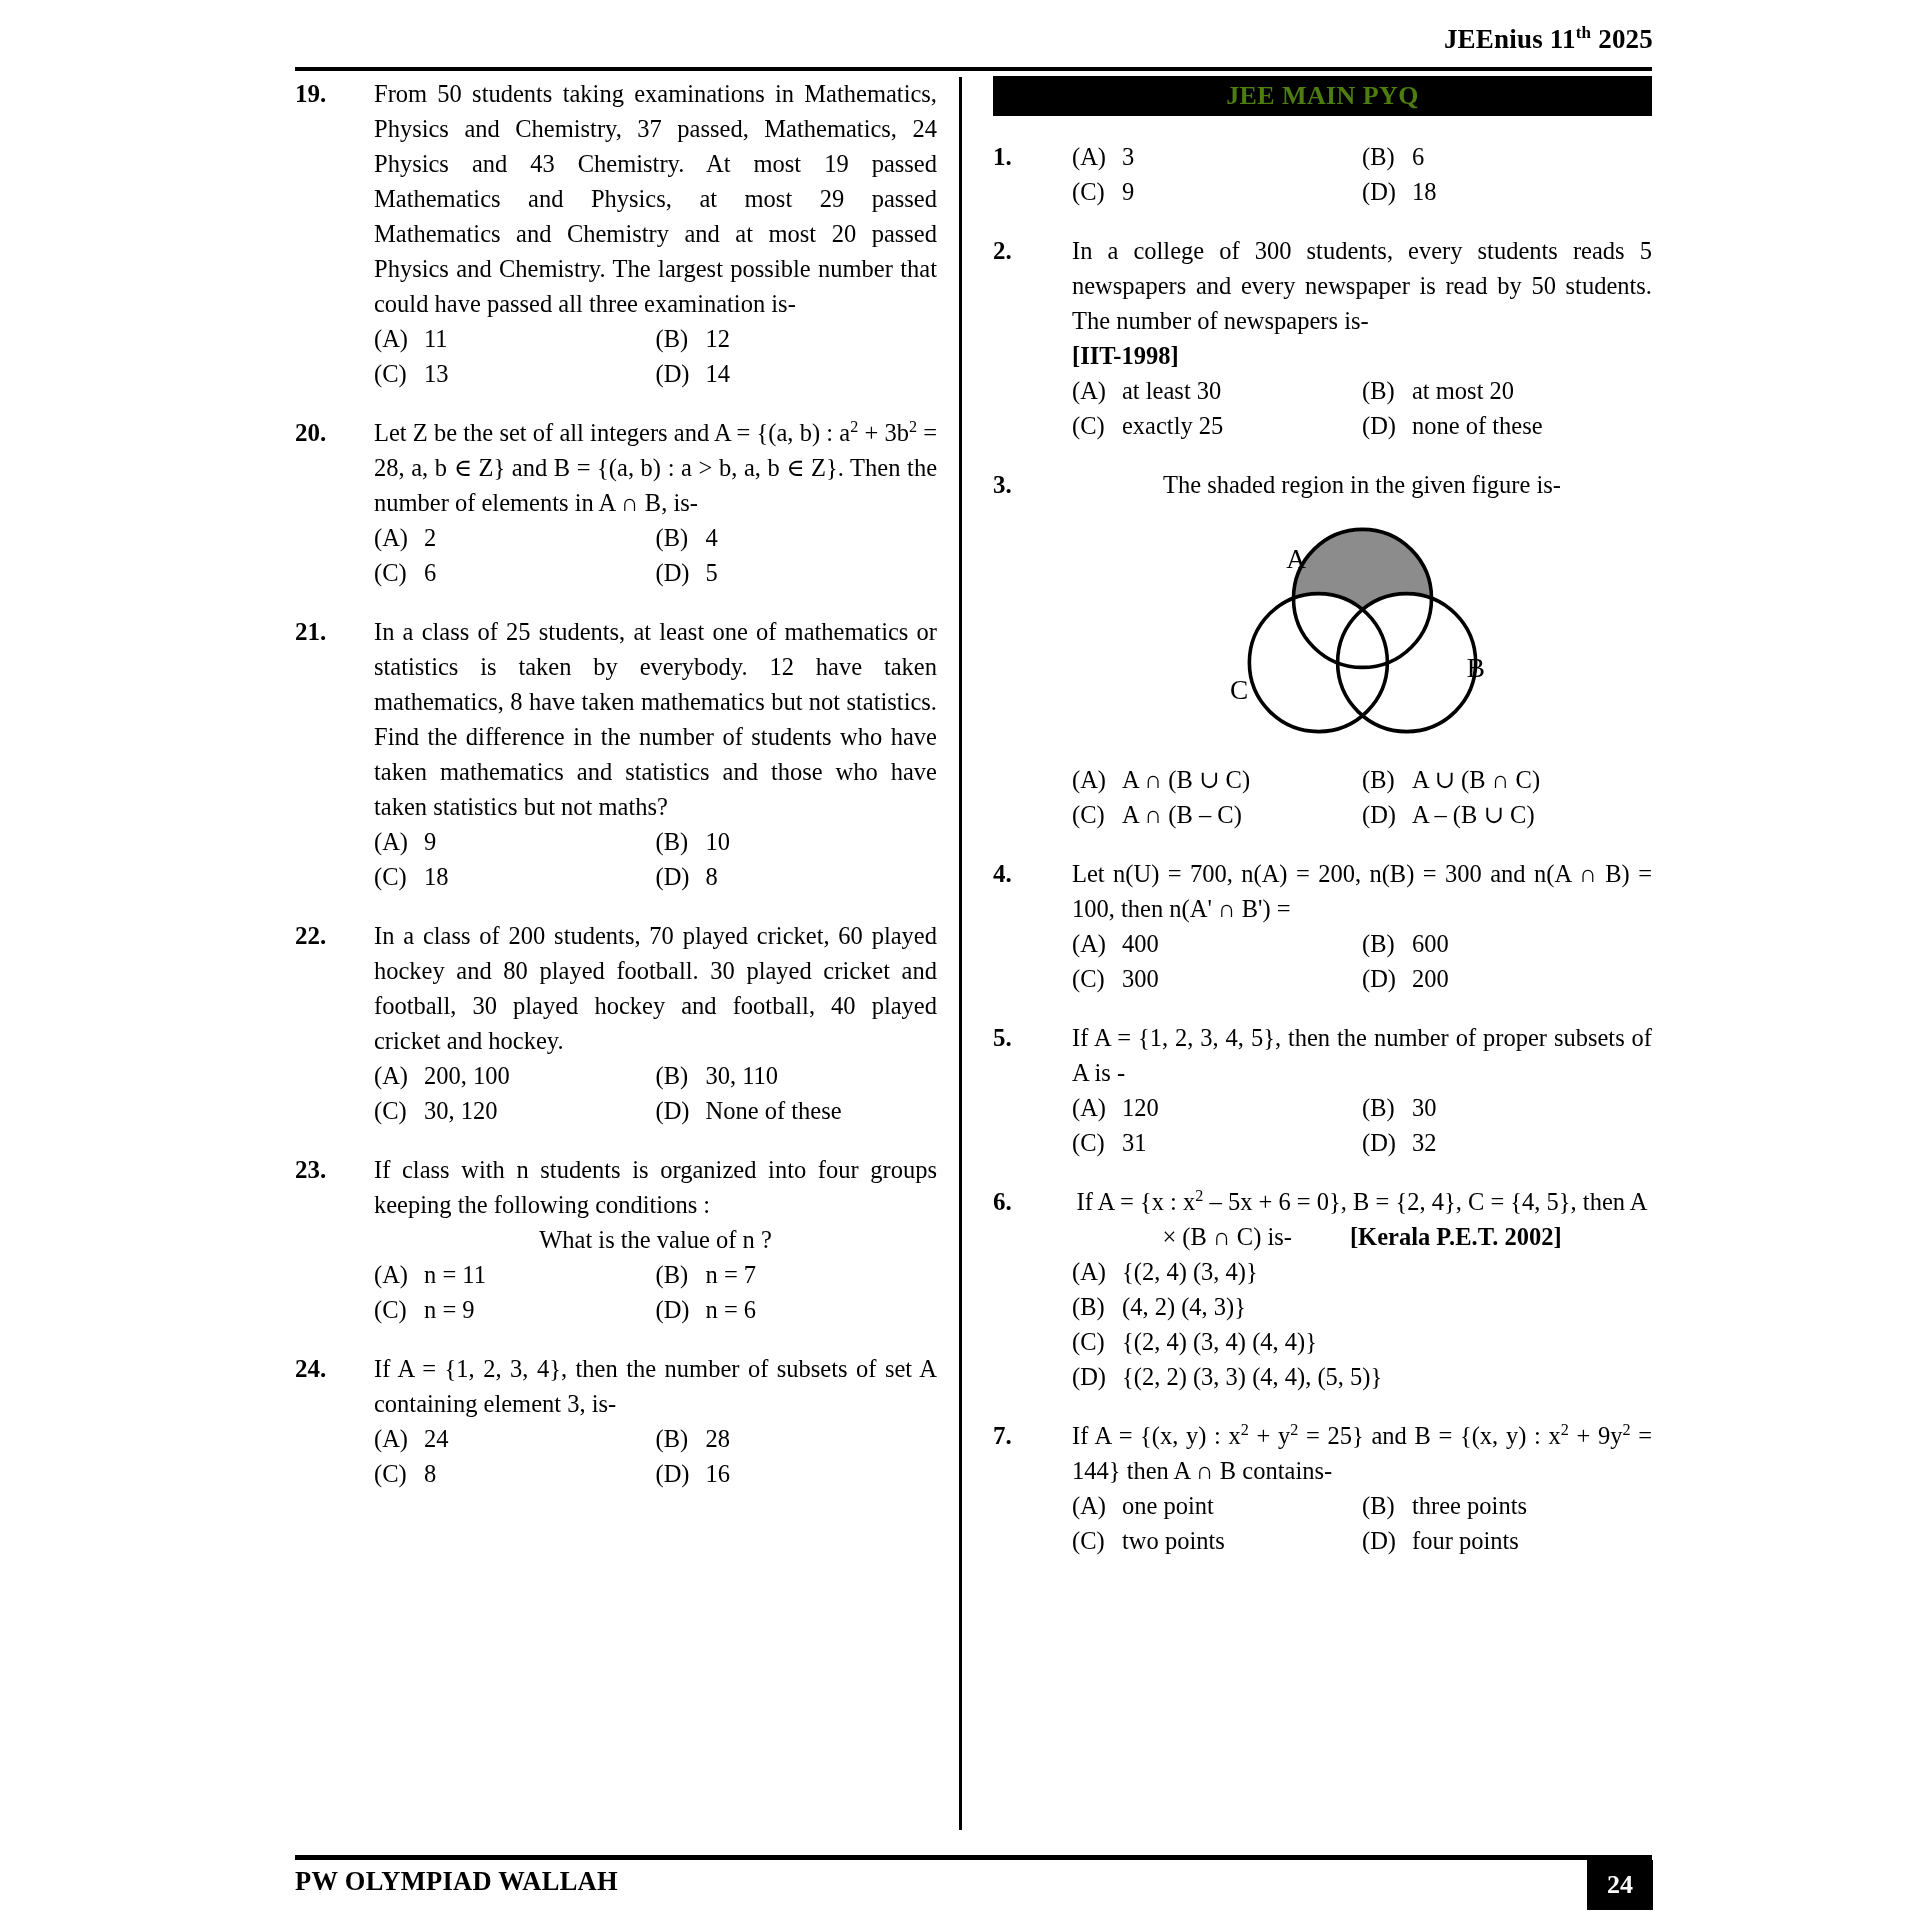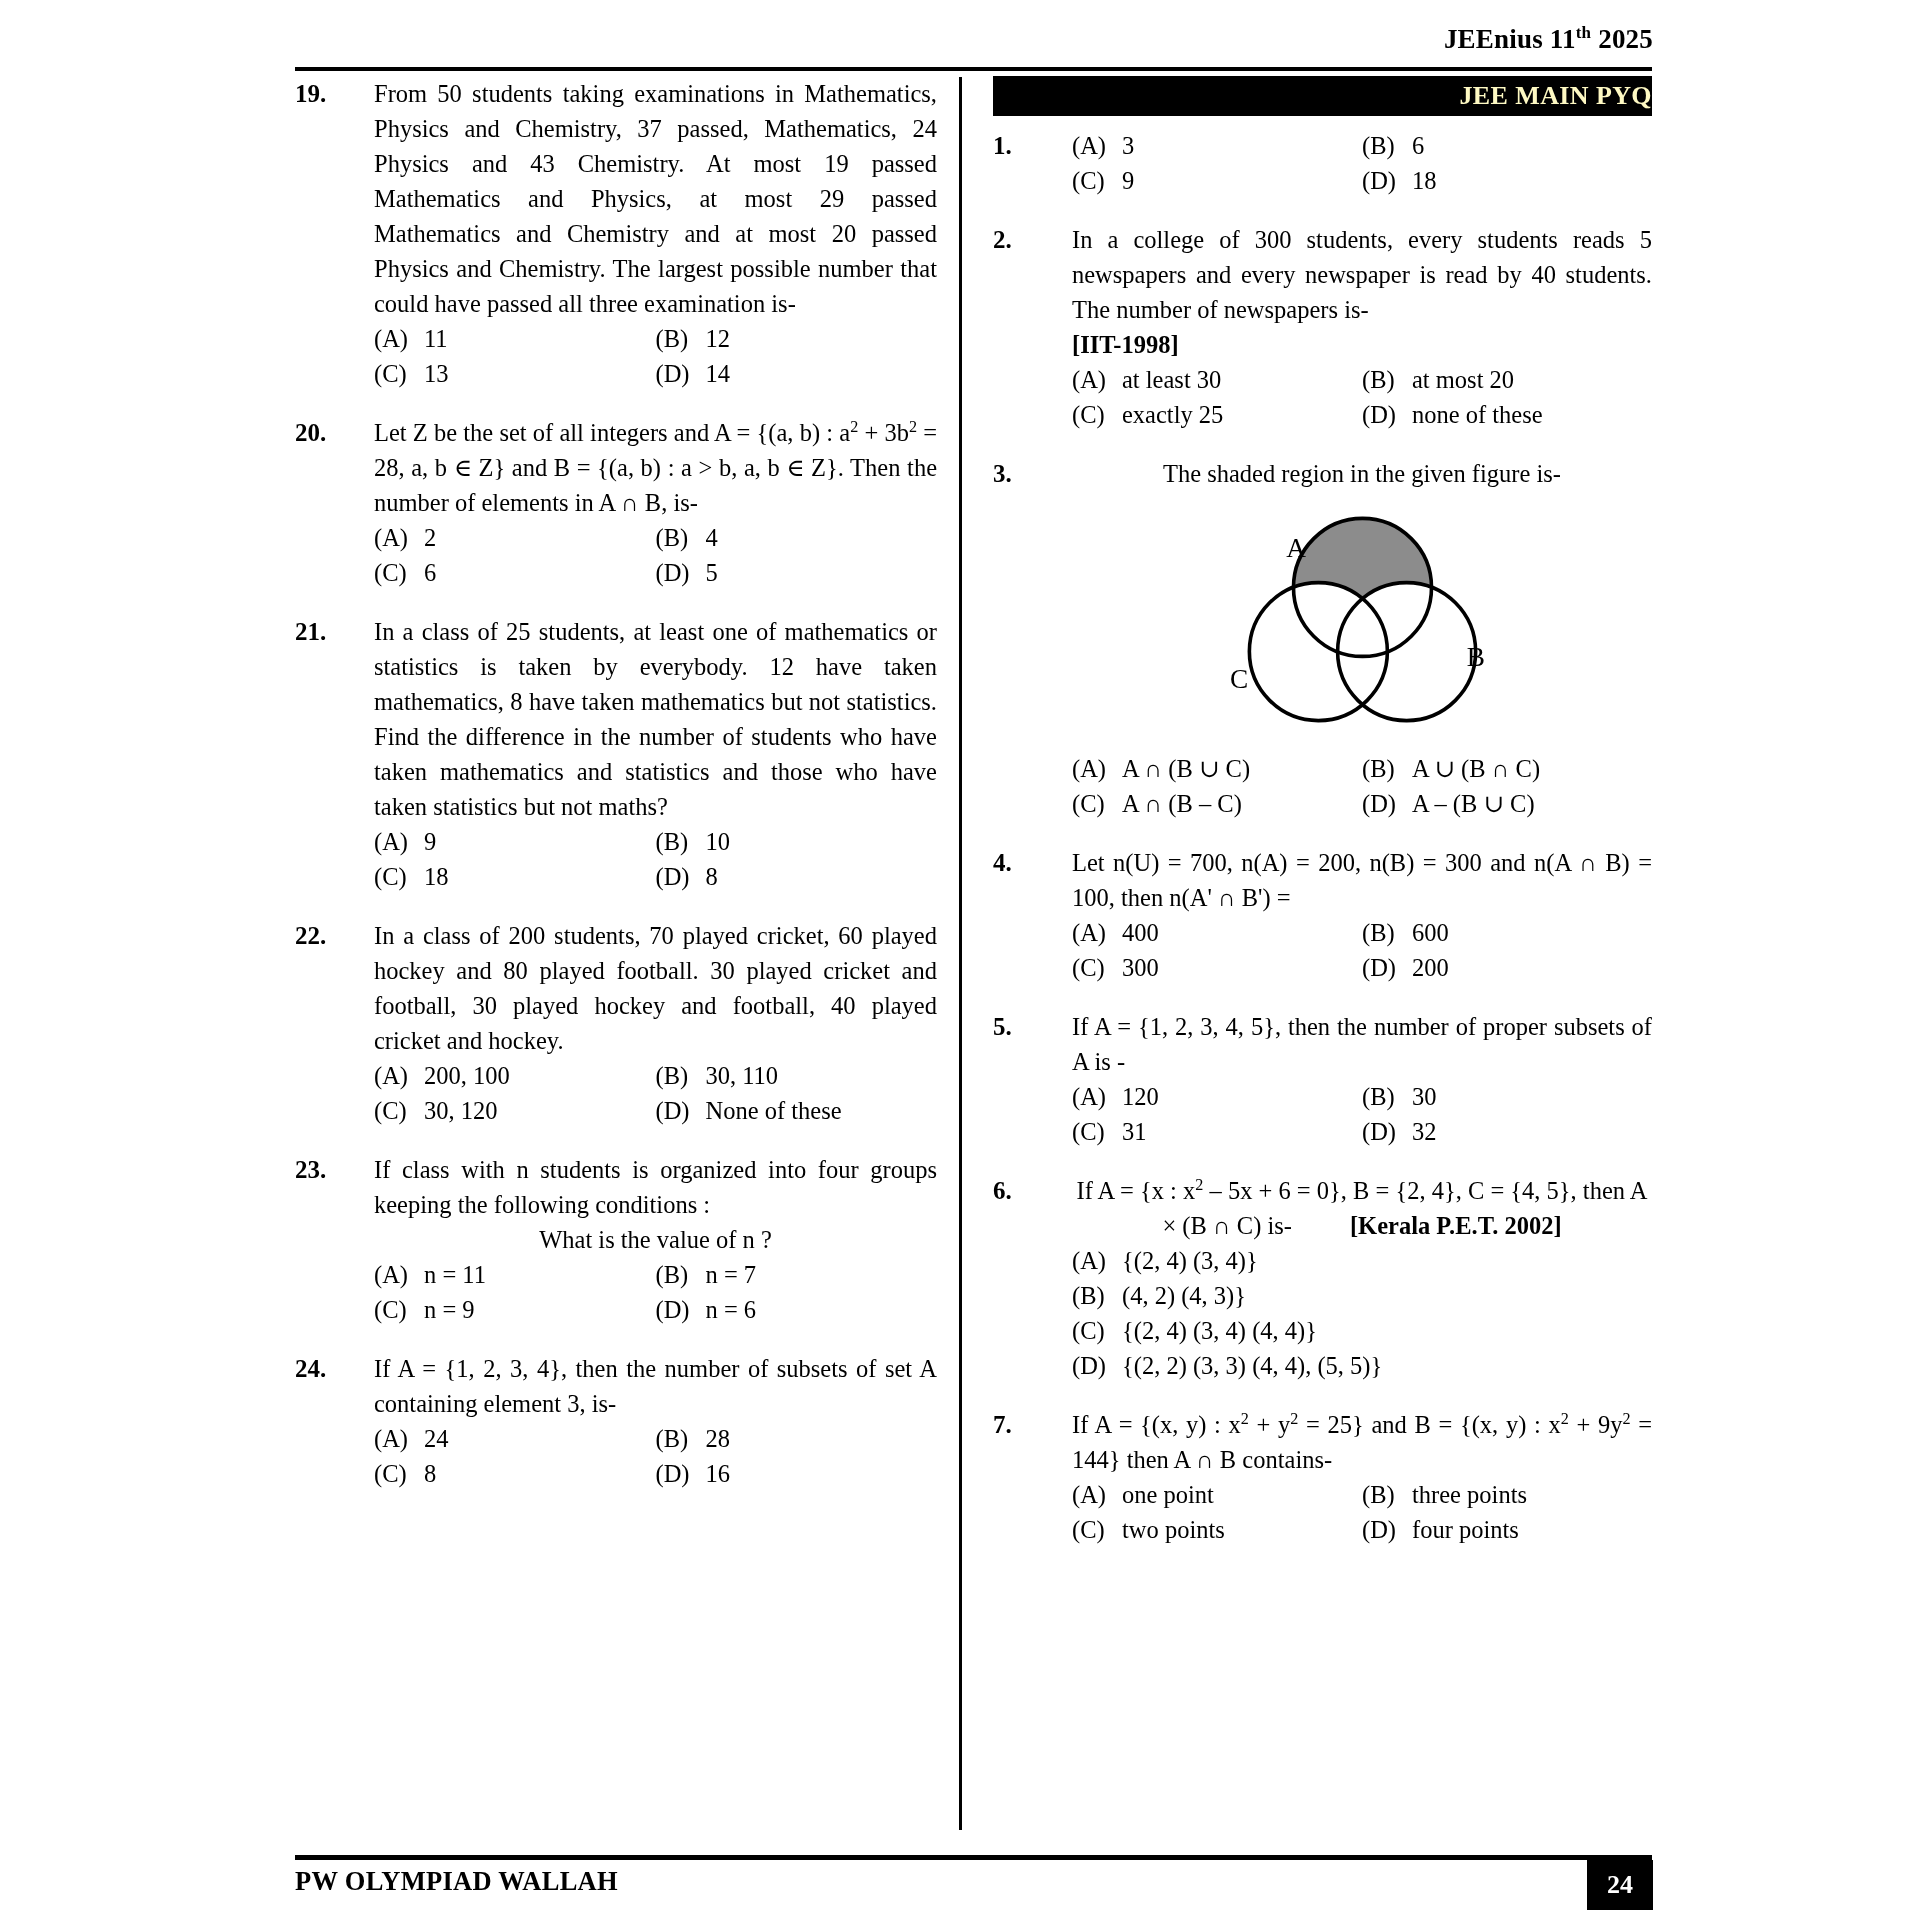--- a/index.html
+++ b/index.html
@@ -61,27 +61,27 @@
     top: 76px;
     font-size: 24.5px;
     line-height: 35px;
   }
   .col-left  { left: 295px;  width: 642px; }
   .col-right { left: 993px; width: 659px; }
 
   
   .band {
     background: #000;
-    color: #fef9c3;
+    color: #4d7c0f;
     font-weight: bold;
     font-size: 26px;
-    text-align: right;
+    text-align: center;
     padding: 5.6px 0 7.2px 0;
     letter-spacing: 0.4px;
-    margin-bottom: 12px;
+    margin-bottom: 23px;
     line-height: 1.05;
   }
 
   
   .q {
     position: relative;
     padding-left: 79px;
     margin-bottom: 24px;
   }
   .q-num {
@@ -393,21 +393,21 @@
               <span class="opt-txt">18</span>
             </div>
           </div>
         </div>
       </div>
     </div>
 
     <div class="q">
       <div class="q-num">2.</div>
       <div class="q-body">
-        <p>In a college of 300 students, every students reads 5 newspapers and every newspaper is read by 40 students. The number of newspapers is-</p>
+        <p>In a college of 300 students, every students reads 5 newspapers and every newspaper is read by 50 students. The number of newspapers is-</p>
         <p class="tag-line">[IIT-1998]</p>
         <div class="opts">
           <div class="opt-row">
             <div class="opt opt-half">
               <span class="opt-lbl">(A)</span>
               <span class="opt-txt">at least 30</span>
             </div>
             <div class="opt opt-half">
               <span class="opt-lbl">(B)</span>
               <span class="opt-txt">at most 20</span>

